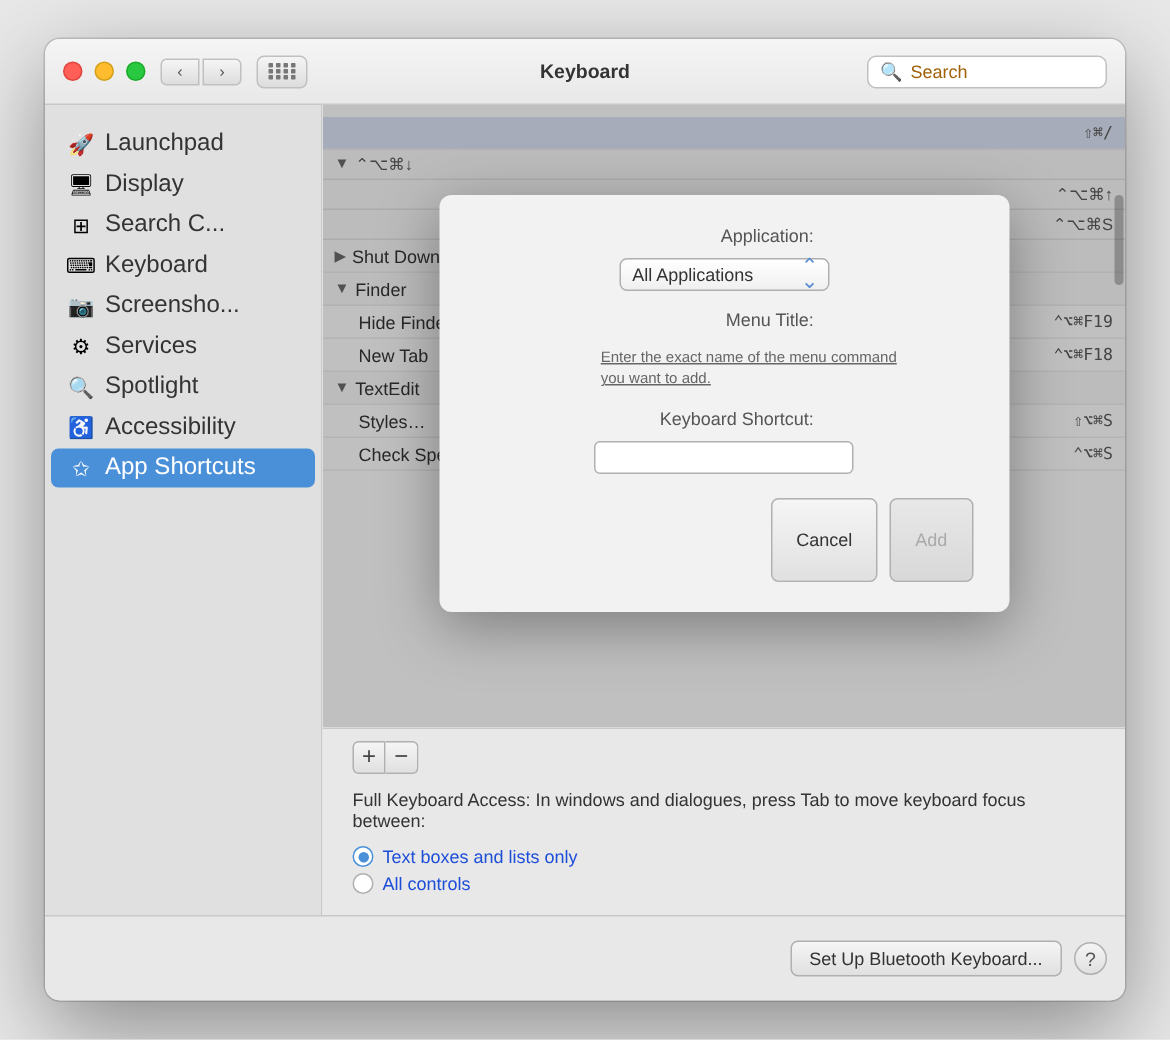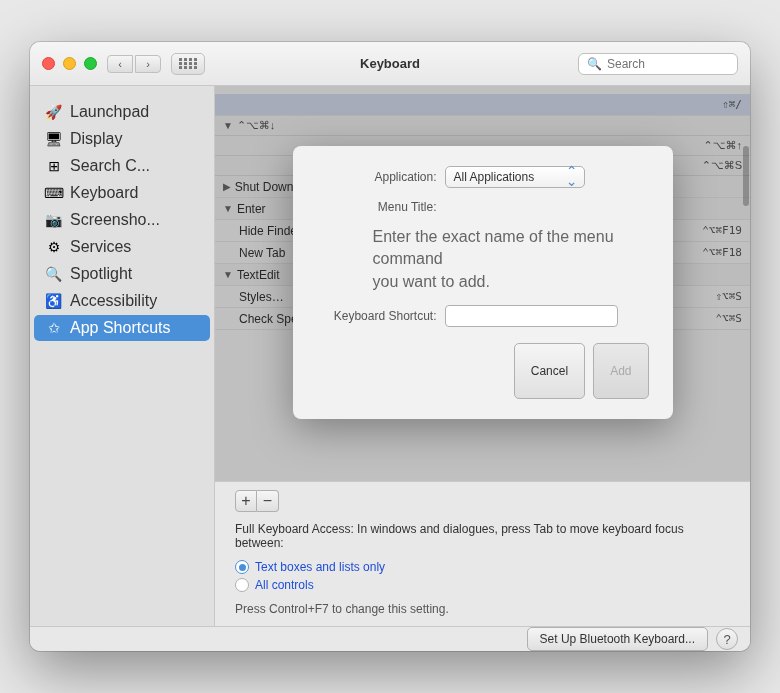--- a/index.html
+++ b/index.html
@@ -100,21 +100,21 @@
       align-items: center;
       background: white;
       border: 1px solid #c0c0c0;
       border-radius: 6px;
       padding: 3px 8px;
       width: 160px;
       gap: 5px;
     }
     .search-icon-small { color: #aaa; font-size: 12px; }
     .search-input-fake {
-      color: #737373;
+      color: #a16207;
       font-size: 12px;
     }
     .content-area {
       display: flex;
       height: 540px;
       position: relative;
     }
     .sidebar {
       width: 185px;
       background: #e0e0e0;
@@ -238,21 +238,21 @@
       font-size: 12px;
       color: #555;
       padding: 2px 20px 4px;
     }
     .footer-bar {
       border-top: 1px solid #c8c8c8;
       background: #e8e8e8;
       display: flex;
       align-items: center;
       justify-content: flex-end;
-      padding: 0 12px;
+      padding: 16px 12px;
       gap: 8px;
     }
     .btn-bluetooth {
       background: linear-gradient(180deg, #f5f5f5, #e0e0e0);
       border: 1px solid #b0b0b0;
       border-radius: 5px;
       padding: 4px 12px;
       font-size: 12px;
       cursor: pointer;
       color: #333;
@@ -290,20 +290,21 @@
       border-radius: 8px;
       box-shadow: 0 10px 40px rgba(0,0,0,0.35);
       width: 380px;
       padding: 20px 24px 20px;
     }
     .modal-row {
       display: flex;
       align-items: center;
       margin-bottom: 12px;
       gap: 8px;
+      flex-direction: column;
     }
     .modal-label {
       font-size: 12px;
       color: #555;
       text-align: right;
       width: 120px;
       flex-shrink: 0;
     }
     .modal-select {
       background: linear-gradient(180deg, #fff 0%, #f0f0f0 100%);
@@ -335,25 +336,26 @@
       border: 2px solid #5a8dd4;
       border-radius: 4px;
       padding: 3px 8px;
       font-size: 12px;
       background: white;
       color: #333;
       min-width: 140px;
       outline: none;
     }
     .modal-hint {
-      font-size: 16px;
+      font-size: 10px;
       color: #666;
-      margin-left: 56px;
+      margin-left: 84px;
       margin-bottom: 12px;
       line-height: 1.4;
+      text-decoration: underline;
     }
     .modal-shortcut-input {
       border: 1px solid #b0b0b0;
       border-radius: 4px;
       padding: 3px 8px;
       font-size: 12px;
       background: white;
       color: #ccc;
       min-width: 80px;
     }
@@ -501,21 +503,21 @@
             <span style="font-size:11px; color:#555;">⌃⌥⌘S</span>
           </div>
 
           <div class="group-header-row">
             <span class="triangle">▶</span>
             <span class="group-name">Shut Down...</span>
           </div>
 
           <div class="group-header-row">
             <span class="triangle">▼</span>
-            <span class="group-name">Enter</span>
+            <span class="group-name">Finder</span>
           </div>
           <div class="table-row">
             <span class="table-row-name">Hide Finder</span>
             <span class="table-row-shortcut">⌃⌥⌘F19</span>
           </div>
           <div class="table-row">
             <span class="table-row-name">New Tab</span>
             <span class="table-row-shortcut">⌃⌥⌘F18</span>
           </div>
 
@@ -576,21 +578,20 @@
             <div class="radio-item">
               <div class="radio-circle selected">
               </div>
               <span class="radio-label">Text boxes and lists only</span>
             </div>
             <div class="radio-item">
               <div class="radio-circle"></div>
               <span class="radio-label">All controls</span>
             </div>
           </div>
-          <div class="press-text">Press Control+F7 to change this setting.</div>
         </div>
       </div>
     </div>
   </div>
 
   <div class="footer-bar">
     <button class="btn-bluetooth">Set Up Bluetooth Keyboard...</button>
     <button class="btn-help">?</button>
   </div>
 </div>

